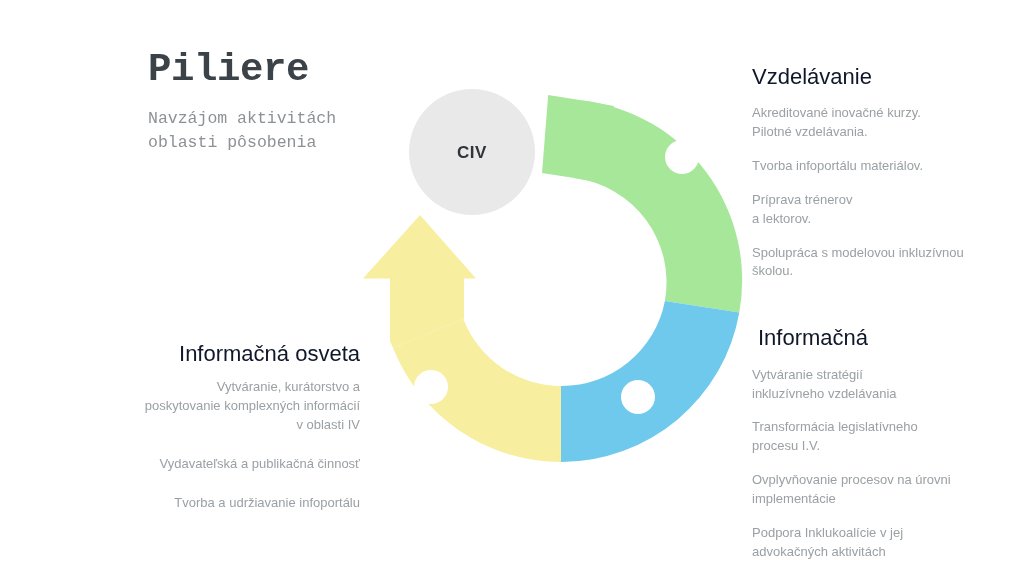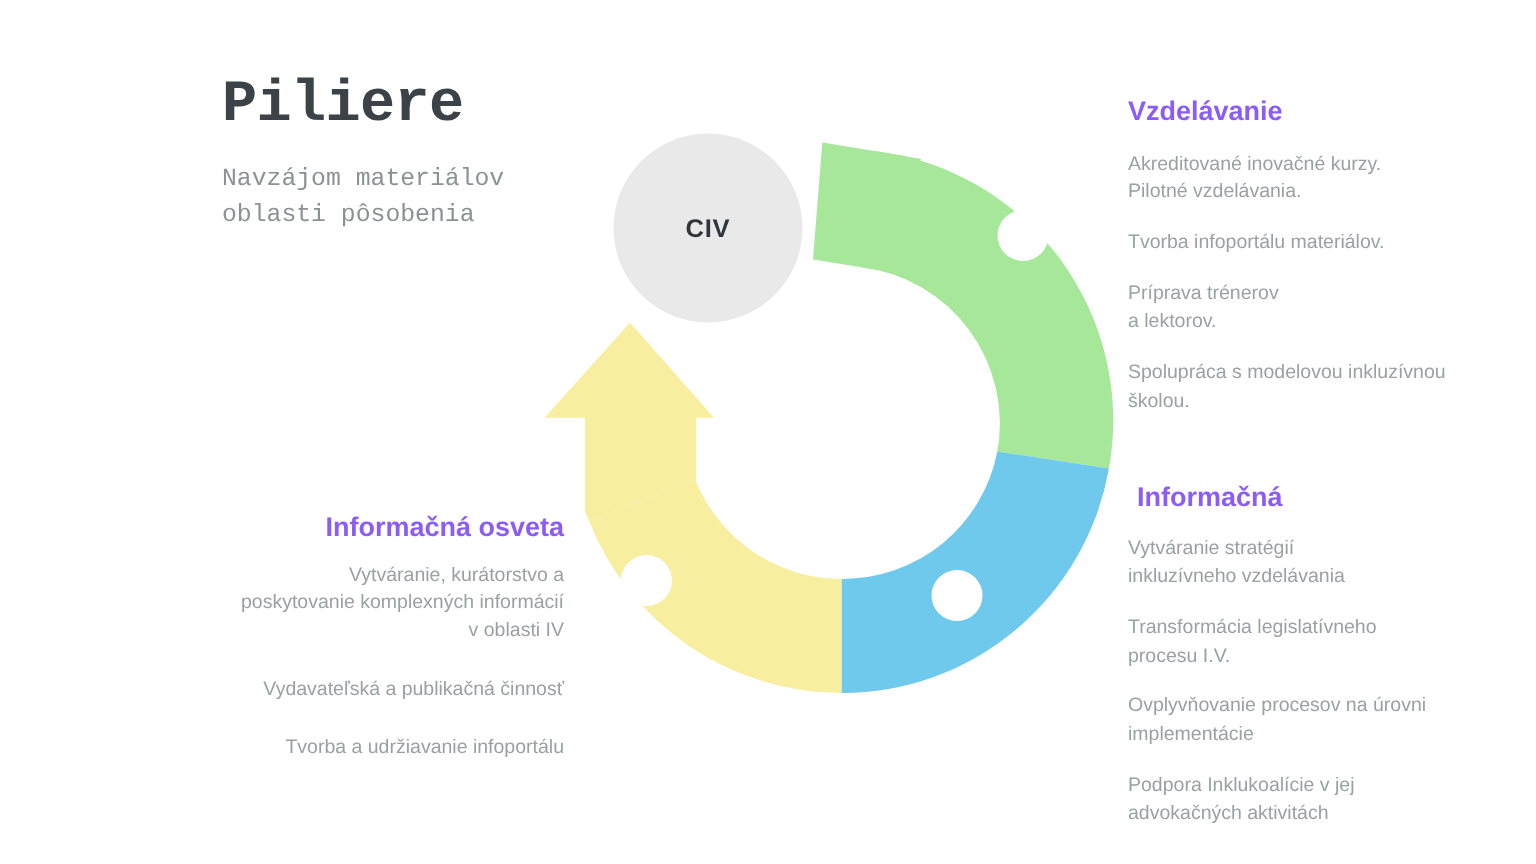--- a/index.html
+++ b/index.html
@@ -64,23 +64,23 @@
     font-weight: bold;
     fill: #2f3539;
     letter-spacing: 0.5px;
   }
 
   
   .col {
     position: absolute;
   }
   .col-heading {
-    font-size: 18px;
-    color: #8b5cf6;
-    font-weight: bold;
+    font-size: 22px;
+    color: #0f172a;
+    font-weight: normal;
     margin: 0 0 14px 0;
     line-height: 1.2;
   }
   .col-item {
     font-size: 13px;
     line-height: 1.45;
     color: #9aa0a4;
     margin: 0 0 15px 0;
     white-space: pre-line;
   }
@@ -91,36 +91,36 @@
     left: 752px;
     top: 64px;
     width: 262px;
     text-align: left;
   }
   .group-advokacia { margin-top: 44px; }
   .group-advokacia .col-heading { margin-left: 6px; }
 
   
   .col-left {
-    left: 120px;
+    left: 104px;
     top: 341px;
     width: 256px;
     text-align: right;
   }
   .col-left .col-heading { margin-bottom: 11px; }
   .col-left .col-item { margin-bottom: 20px; }
 </style>
 </head>
 <body>
 
 <div class="slide">
 
   <div class="title-block">
     <h1 class="page-title">Piliere</h1>
-    <p class="page-subtitle">Navzájom materiálov
+    <p class="page-subtitle">Navzájom aktivitách
 oblasti pôsobenia</p>
   </div>
 
   <div class="diagram">
     <svg width="440" height="460" viewBox="0 0 440 460" xmlns="http://www.w3.org/2000/svg">
       <defs>
 
         <mask id="m-green" maskUnits="userSpaceOnUse" x="0" y="0" width="440" height="460">
           <rect x="0" y="0" width="440" height="460" fill="#fff"></rect>
           <circle cx="352" cy="97" r="17" fill="#000"></circle>

